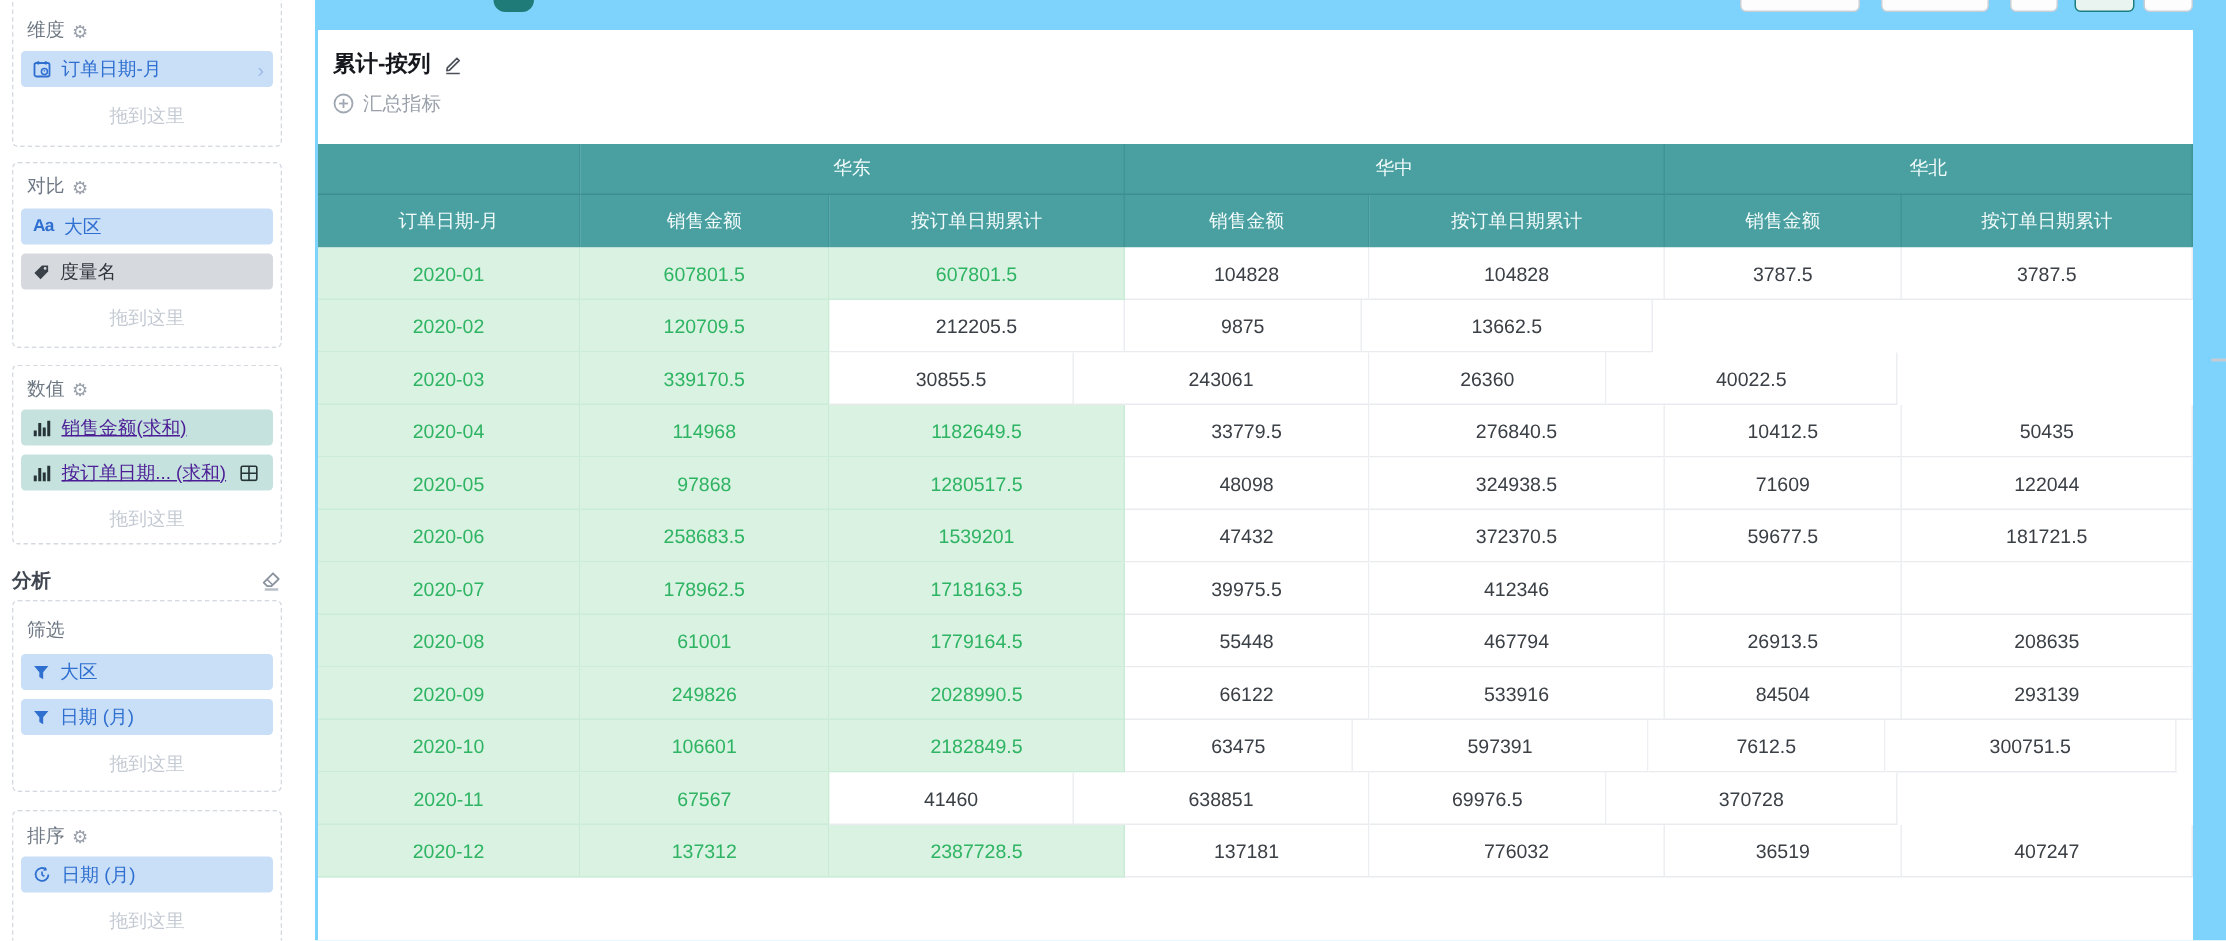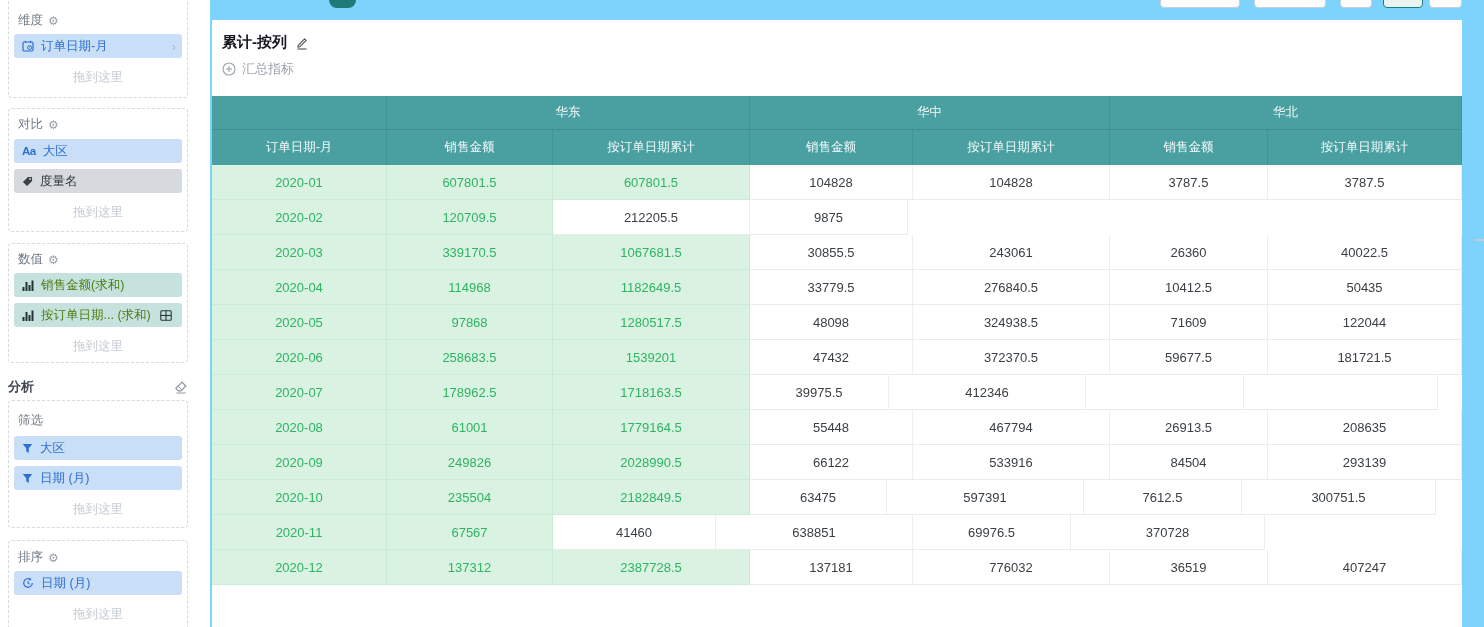--- a/index.html
+++ b/index.html
@@ -21,21 +21,21 @@
     font-size:12.5px; color:#6e7884; padding-left:4px; height:15px;
   }
   .gear { font-size:12px; color:#9aa1ab; line-height:1; }
   .chip {
     height:24px; border-radius:3px; margin-top:6px;
     display:flex; align-items:center; gap:7px; padding:0 8px;
     font-size:12.5px; cursor:pointer; position:relative;
   }
   .chip.blue { background:#c9def7; color:#2e6fd0; }
   .chip.gray { background:#d6dade; color:#2f353c; }
-  .chip.teal { background:#c5e2df; color:#4d7c0f; }
+  .chip.teal { background:#c5e2df; color:#4c1d95;text-decoration:underline; }
   .chip .ic { display:flex; align-items:center; flex:0 0 auto; }
   .chip .chev { position:absolute; right:6px; color:#9db9e8; font-size:13px; }
   .chip .suffix { margin-left:2px; display:flex; align-items:center; }
   .drop {
     text-align:center; color:#c4cad3; font-size:12.5px;
     margin-top:11px; padding-bottom:13px;
   }
   .analysis-row {
     position:absolute; left:8px; top:378px; width:180px; height:18px;
     display:flex; align-items:center; justify-content:space-between;
@@ -268,25 +268,25 @@
           <div class="bcell" style="width: 163px;">104828</div>
           <div class="bcell" style="width: 197px;">104828</div>
           <div class="bcell" style="width: 158px;">3787.5</div>
           <div class="bcell" style="width: 194px;">3787.5</div>
         </div>
         <div class="trow">
           <div class="bcell g" style="width: 175px;">2020-02</div>
           <div class="bcell g" style="width: 166px;">120709.5</div>
           <div class="bcell" style="width: 197px;">212205.5</div>
           <div class="bcell" style="width: 158px;">9875</div>
+          <div class="bcell" style="width: 194px;">13662.5</div>
         </div>
         <div class="trow">
           <div class="bcell g" style="width: 175px;">2020-03</div>
           <div class="bcell g" style="width: 166px;">339170.5</div>
-          <div class="bcell g" style="width: 197px;">1067681.5</div>
           <div class="bcell" style="width: 163px;">30855.5</div>
           <div class="bcell" style="width: 197px;">243061</div>
           <div class="bcell" style="width: 158px;">26360</div>
           <div class="bcell" style="width: 194px;">40022.5</div>
         </div>
         <div class="trow">
           <div class="bcell g" style="width: 175px;">2020-04</div>
           <div class="bcell g" style="width: 166px;">114968</div>
           <div class="bcell g" style="width: 197px;">1182649.5</div>
           <div class="bcell" style="width: 163px;">33779.5</div>
@@ -309,21 +309,21 @@
           <div class="bcell g" style="width: 197px;">1539201</div>
           <div class="bcell" style="width: 163px;">47432</div>
           <div class="bcell" style="width: 197px;">372370.5</div>
           <div class="bcell" style="width: 158px;">59677.5</div>
           <div class="bcell" style="width: 194px;">181721.5</div>
         </div>
         <div class="trow">
           <div class="bcell g" style="width: 175px;">2020-07</div>
           <div class="bcell g" style="width: 166px;">178962.5</div>
           <div class="bcell g" style="width: 197px;">1718163.5</div>
-          <div class="bcell" style="width: 139px;">39975.5</div>
+          <div class="bcell" style="width: 163px;">39975.5</div>
           <div class="bcell" style="width: 197px;">412346</div>
           <div class="bcell" style="width: 158px;"></div>
           <div class="bcell" style="width: 194px;"></div>
         </div>
         <div class="trow">
           <div class="bcell g" style="width: 175px;">2020-08</div>
           <div class="bcell g" style="width: 166px;">61001</div>
           <div class="bcell g" style="width: 197px;">1779164.5</div>
           <div class="bcell" style="width: 163px;">55448</div>
           <div class="bcell" style="width: 197px;">467794</div>
@@ -334,23 +334,23 @@
           <div class="bcell g" style="width: 175px;">2020-09</div>
           <div class="bcell g" style="width: 166px;">249826</div>
           <div class="bcell g" style="width: 197px;">2028990.5</div>
           <div class="bcell" style="width: 163px;">66122</div>
           <div class="bcell" style="width: 197px;">533916</div>
           <div class="bcell" style="width: 158px;">84504</div>
           <div class="bcell" style="width: 194px;">293139</div>
         </div>
         <div class="trow">
           <div class="bcell g" style="width: 175px;">2020-10</div>
-          <div class="bcell g" style="width: 166px;">235504</div>
+          <div class="bcell g" style="width: 166px;">106601</div>
           <div class="bcell g" style="width: 197px;">2182849.5</div>
-          <div class="bcell" style="width: 137px;">63475</div>
+          <div class="bcell" style="width: 152px;">63475</div>
           <div class="bcell" style="width: 197px;">597391</div>
           <div class="bcell" style="width: 158px;">7612.5</div>
           <div class="bcell" style="width: 194px;">300751.5</div>
         </div>
         <div class="trow">
           <div class="bcell g" style="width: 175px;">2020-11</div>
           <div class="bcell g" style="width: 166px;">67567</div>
           <div class="bcell" style="width: 163px;">41460</div>
           <div class="bcell" style="width: 197px;">638851</div>
           <div class="bcell" style="width: 158px;">69976.5</div>

